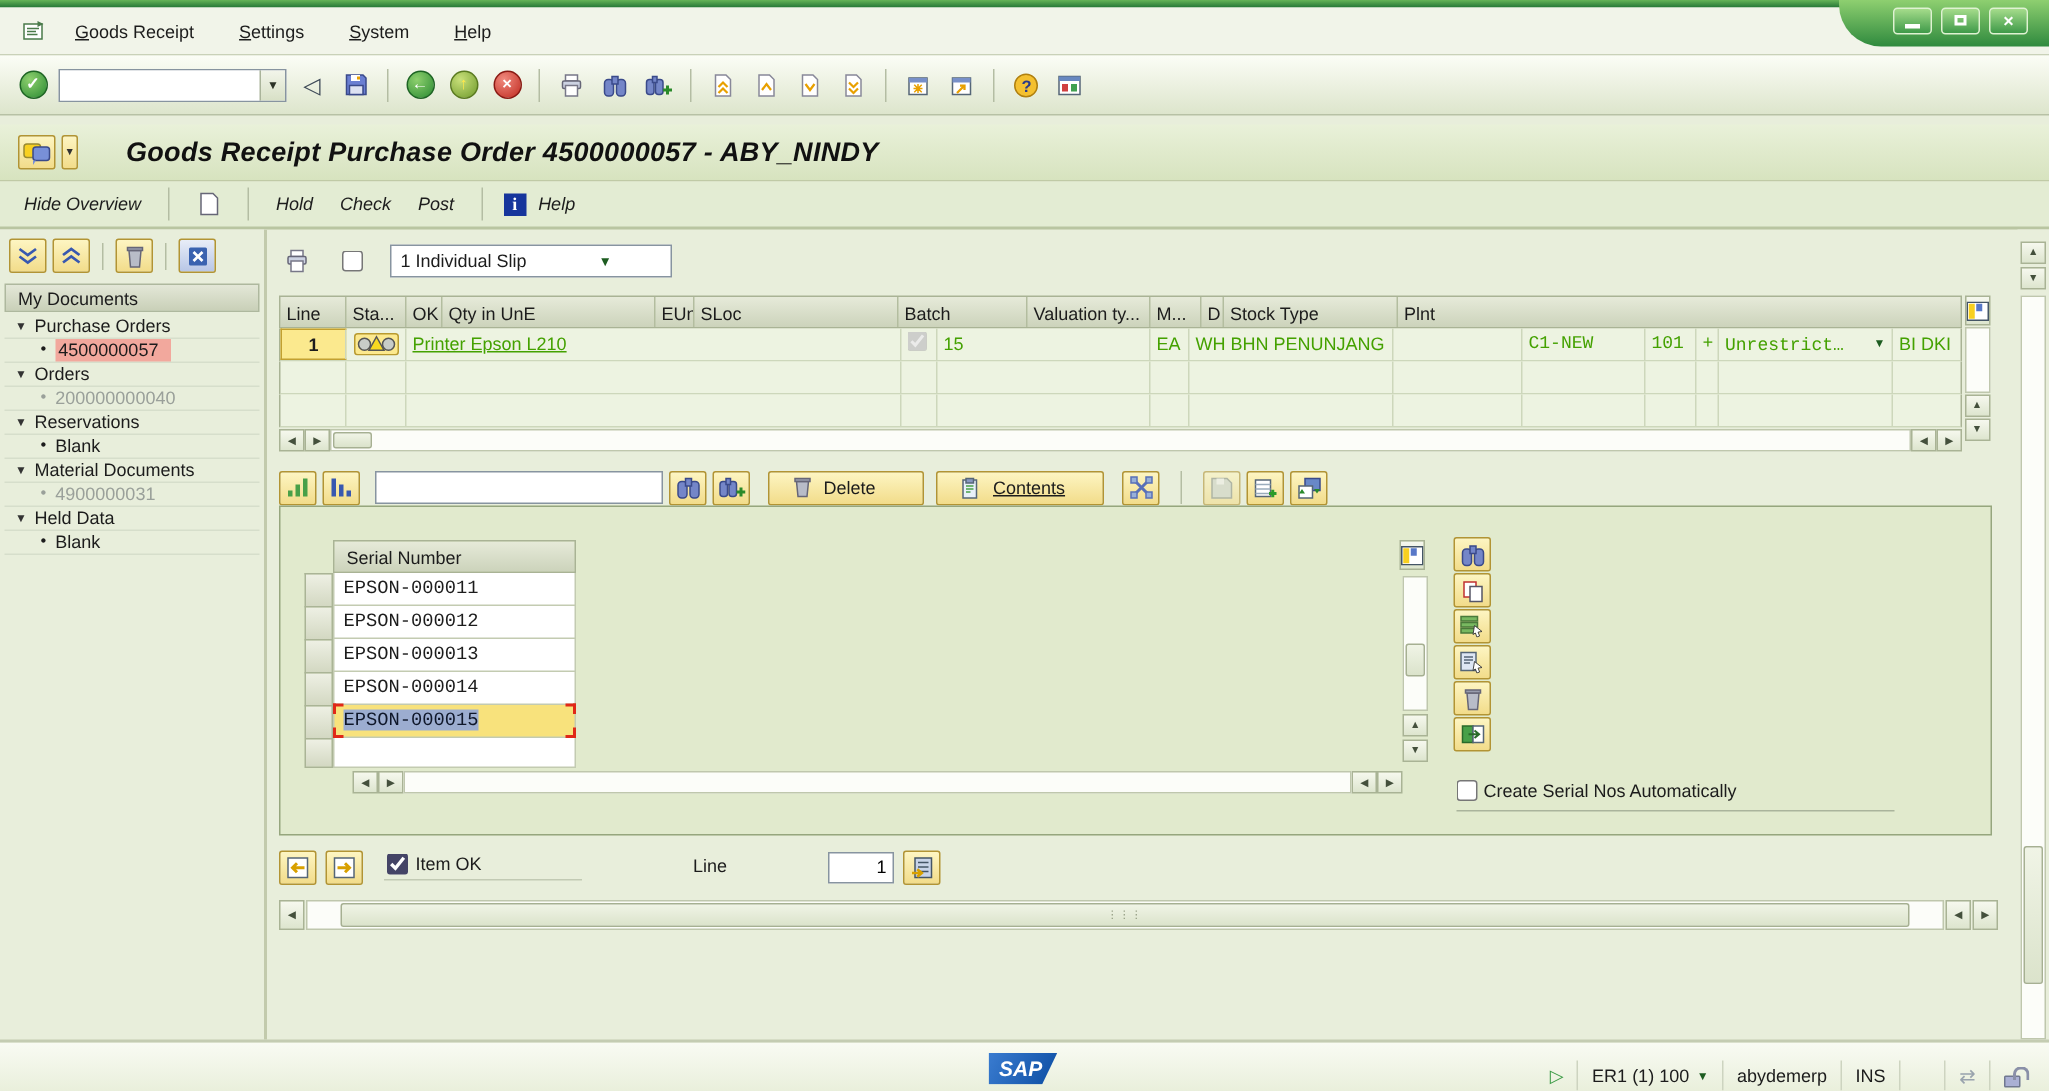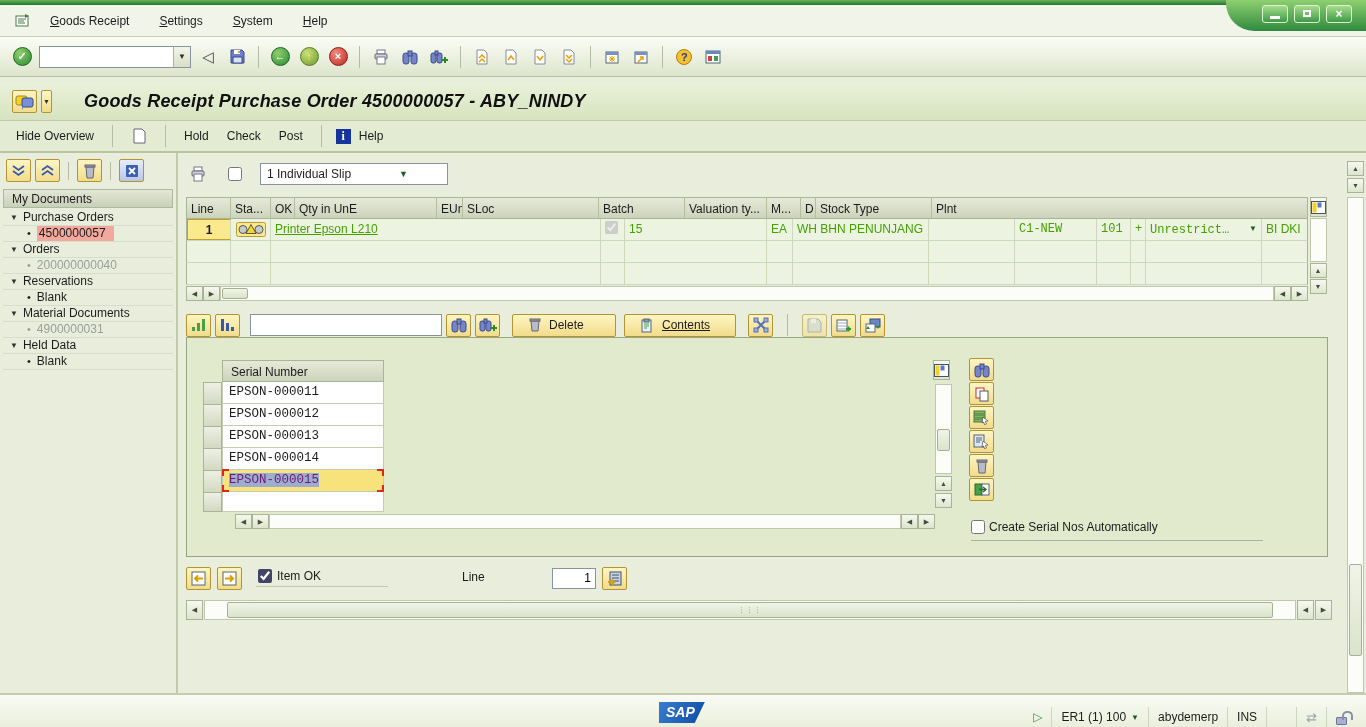--- a/index.html
+++ b/index.html
@@ -41,21 +41,21 @@
   
   #titleband { height:38px; margin-top:6px; background:linear-gradient(#e9f1d9,#d7e3bf); border-bottom:1px solid #c0caa6;
                display:flex; align-items:center; gap:4px; padding:0 12px; }
   #pagetitle { font-size:18px; font-weight:bold; font-style:italic; margin-left:28px; letter-spacing:.2px; color:#111; }
   .ibtn { display:inline-flex; align-items:center; justify-content:center; height:23px; min-width:25px;
           background:linear-gradient(#fdf5c2,#f2dc8a); border:1px solid #b29434; border-radius:2px; }
   .ibtn.dd2 { min-width:10px; width:11px; font-size:7px; color:#333; }
 
   
   #appbar { height:32px; background:#e3ecd3; border-bottom:2px solid #b9c5a1; display:flex; align-items:center; gap:10px; padding:0 12px; }
-  .abtn { padding:2px 4px; cursor:default; }
+  .abtn { padding:2px 4px; cursor:default;font-style:italic; }
   .infoicon { width:15px; height:15px; background:#16359c; color:#fff; font-weight:bold; font-family:"Liberation Serif",serif;
               display:inline-flex; align-items:center; justify-content:center; font-size:12px; }
 
   
   #content { display:flex; height:540px; }
 
   
   #sidebar { width:178px; border-right:2px solid #c2caac; padding-top:6px; background:#e8eedb; }
   #sidebtns { display:flex; gap:4px; padding:0 6px 7px 6px; align-items:center; }
   .side-hdr { background:linear-gradient(#e3e7d7,#c9d0b8); border:1px solid #aeb89e; height:19px; line-height:18px;
@@ -117,21 +117,21 @@
   .serialwrap { position:absolute; left:16px; top:22px; display:flex; }
   .selcol { width:19px; display:flex; flex-direction:column; }
   .selcell { height:22px; background:linear-gradient(#eef0e4,#d3d8c2); border:1px solid #aab496; border-bottom:none; }
   .selcol .selcell:last-child { border-bottom:1px solid #aab496; }
   .selcell.hd { height:22px; background:#e1eacd; border-color:transparent; }
   .scol { width:162px; }
   .shead { height:22px; background:linear-gradient(#e6ead9,#ccd3bb); border:1px solid #a9b395; padding:4px 0 0 8px; }
   .srow { height:22px; background:#fff; border:1px solid #c3cbb1; border-top:none; padding:3px 0 0 6px;
           font-family:"Liberation Mono",monospace; font-size:12.5px; }
   .srow.selected { background:#f8e27c; position:relative; }
-  .srow.selected .selfill { background:#9cadd0; color:#701a75; }
+  .srow.selected .selfill { background:#9cadd0; color:#0f172a; }
   .ck { position:absolute; width:7px; height:7px; }
   .ck.tl { top:-1px; left:-1px; border-top:2px solid #e02818; border-left:2px solid #e02818; }
   .ck.tr { top:-1px; right:-1px; border-top:2px solid #e02818; border-right:2px solid #e02818; }
   .ck.bl { bottom:-1px; left:-1px; border-bottom:2px solid #e02818; border-left:2px solid #e02818; }
   .ck.br { bottom:-1px; right:-1px; border-bottom:2px solid #e02818; border-right:2px solid #e02818; }
   .scfg { position:absolute; left:746px; top:22px; }
   .svtrack { position:absolute; left:748px; top:46px; width:17px; height:90px; }
   .svtrack .thumb { position:absolute; left:1px; top:44px; width:13px; height:22px; }
   .svarrows { position:absolute; left:748px; top:138px; display:flex; flex-direction:column; gap:2px; }
   .iconcol { position:absolute; left:782px; top:20px; display:flex; flex-direction:column; gap:1px; }

